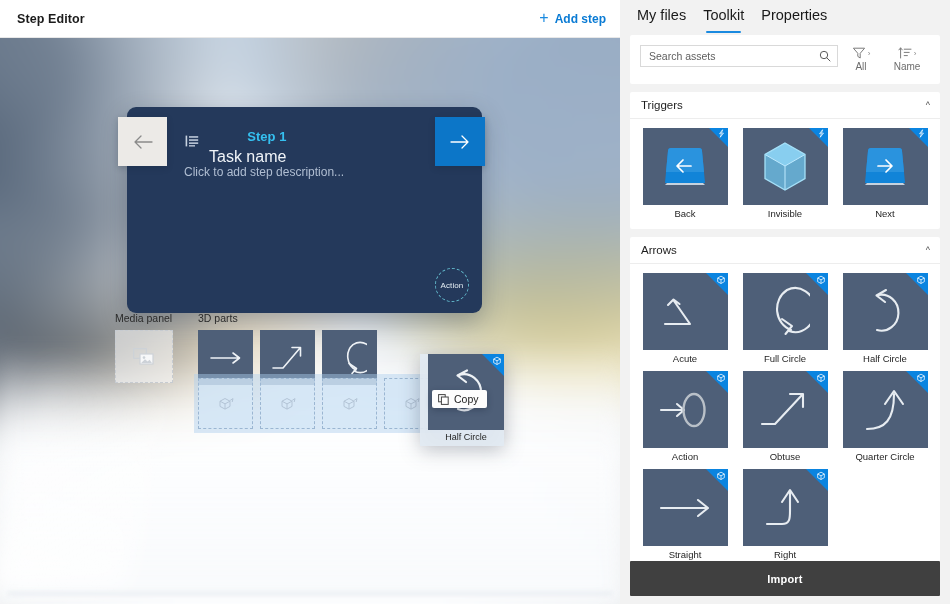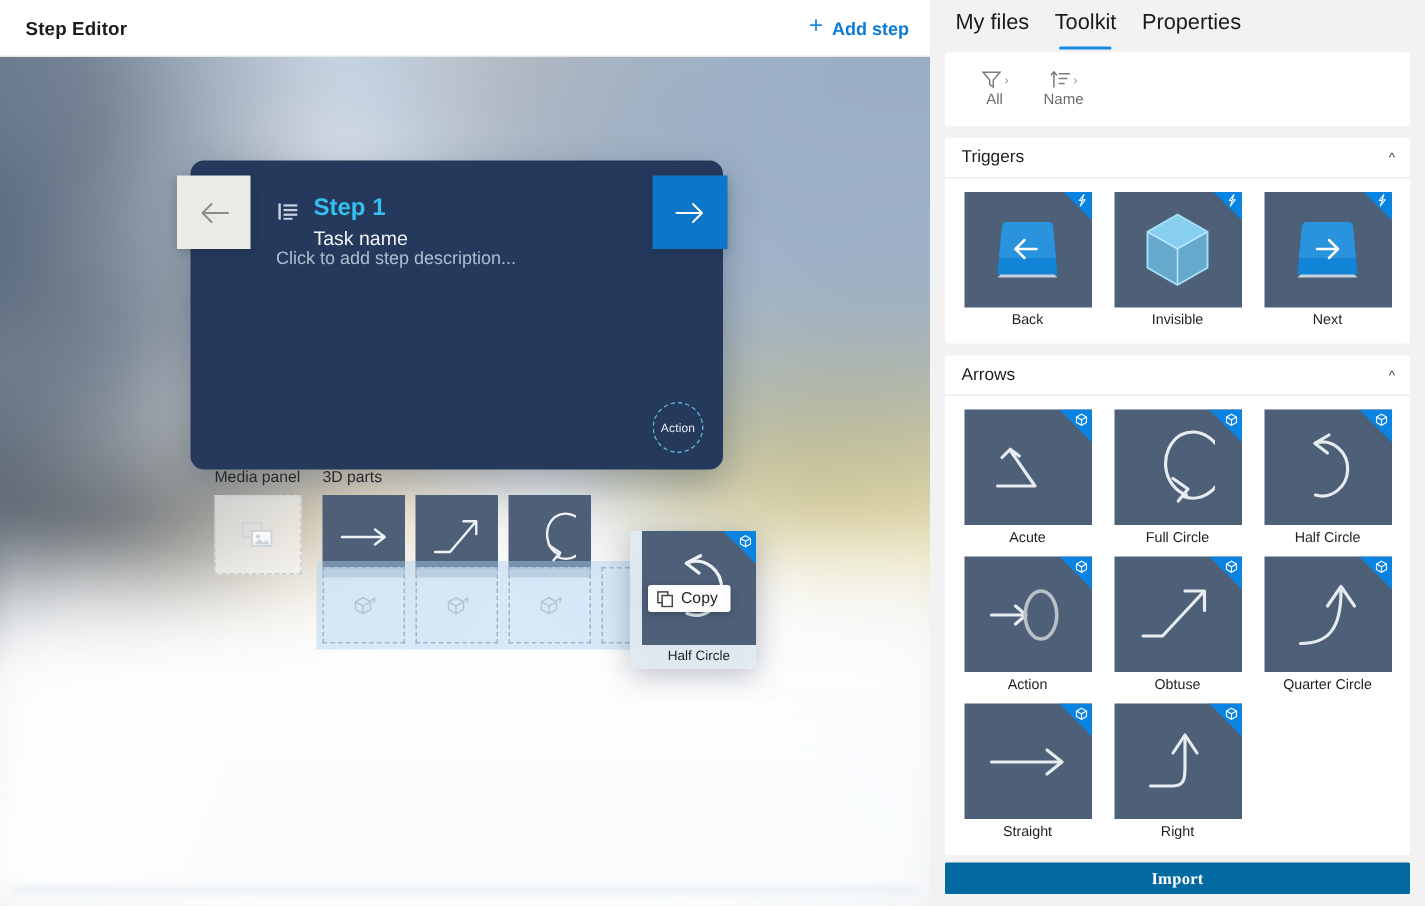--- a/index.html
+++ b/index.html
@@ -84,22 +84,22 @@
     border-radius: 9px;
     box-shadow: 0 10px 26px rgba(16,30,52,.32);
     z-index: 3;
   }
   .step-card-head {
     position: absolute; left: 58px; top: 22px;
     display: flex; align-items: flex-start; gap: 10px;
   }
   .list-icon { width: 14px; height: 14px; margin-top: 5px; flex: none; }
   .step-labels { line-height: 1.25; }
-  .step-num { color: #35c0f0; font-size: 16px; font-weight: 700; }
-  .step-task { color: #f0f4f8; font-size: 13px; font-weight: 400; margin-top: 2px; }
+  .step-num { color: #35c0f0; font-size: 13px; font-weight: 700; text-align: right; }
+  .step-task { color: #f0f4f8; font-size: 16px; font-weight: 400; margin-top: 2px; }
   .step-desc {
     position: absolute; left: 57px; top: 58px;
     color: #b0bed2; font-size: 12px; font-weight: 400; cursor: text;
   }
   .nav-back {
     position: absolute; left: -9px; top: 10px;
     width: 49px; height: 49px;
     background: #eceae7;
     display: flex; align-items: center; justify-content: center;
     box-shadow: 0 2px 6px rgba(20,30,45,.22);
@@ -116,21 +116,21 @@
   .action-btn {
     position: absolute; right: 13px; bottom: 11px;
     width: 34px; height: 34px; border-radius: 50%;
     border: 1px dashed #61b6c9;
     display: flex; align-items: center; justify-content: center;
     color: #e4edf3; font-size: 8px; letter-spacing: .1px;
     cursor: pointer;
   }
 
   
-  .panels-row { position: absolute; left: 143px; top: 274px; display: flex; gap: 14px; z-index: 3; }
+  .panels-row { position: absolute; left: 115px; top: 274px; display: flex; gap: 25px; z-index: 3; }
   .panel-label { font-size: 10.5px; color: #2a2a2a; margin-bottom: 6px; }
   .media-slot {
     width: 58px; height: 53px;
     border: 1px dashed #c6cbd1;
     background: rgba(255,255,255,.55);
     display: flex; align-items: center; justify-content: center;
     cursor: pointer;
   }
   .parts-grid { position: relative; }
   .parts-row { display: flex; gap: 7px; }
@@ -250,24 +250,24 @@
   .tile-wrap { width: 85px; cursor: pointer; }
   .tile {
     position: relative; width: 85px; height: 77px;
     background: #4e5f78; overflow: hidden;
     display: flex; align-items: center; justify-content: center;
   }
   .tile-cap { text-align: center; font-size: 9.5px; color: #1f1f1f; margin-top: 3px; }
 
   .import-wrap { position: absolute; left: 10px; right: 10px; bottom: 8px; }
   .import-btn {
-    width: 100%; height: 21px;
-    background: #0369a1; color: #fff;
+    width: 100%; height: 35px;
+    background: #404040; color: #fff;
     border: none; border-radius: 1px;
-    font-family: Liberation Serif, serif;
+    font-family: Liberation Sans, sans-serif;
     font-size: 11px; font-weight: 600; letter-spacing: .2px;
     cursor: pointer;
   }
   svg { display: block; }
 </style>
 </head>
 <body>
 
 <div class="app">
 
@@ -417,20 +417,27 @@
 
   <div class="toolkit">
 
     <div class="tk-tabs">
       <div class="tk-tab">My files</div>
       <div class="tk-tab active">Toolkit</div>
       <div class="tk-tab">Properties</div>
     </div>
 
     <div class="tk-search-card">
+      <div class="search-box">
+        <input type="text" placeholder="Search assets" style="">
+        <svg width="12" height="12" viewBox="0 0 12 12">
+          <circle cx="5" cy="5" r="3.7" fill="none" stroke="#5a5a5a" stroke-width="1"></circle>
+          <path d="M7.8 7.8 L11 11" stroke="#5a5a5a" stroke-width="1" stroke-linecap="round"></path>
+        </svg>
+      </div>
 
       <div class="tool-btn">
         <div class="glyph-row">
           <svg width="14" height="14" viewBox="0 0 14 14">
             <path d="M1.4 2.2 H12.6 L8.2 7.3 V12 L5.8 10.4 V7.3 Z" fill="none" stroke="#7c7c7c" stroke-width="1"></path>
           </svg>
           <span class="chev-sm">›</span>
         </div>
         <span class="cap">All</span>
       </div>

